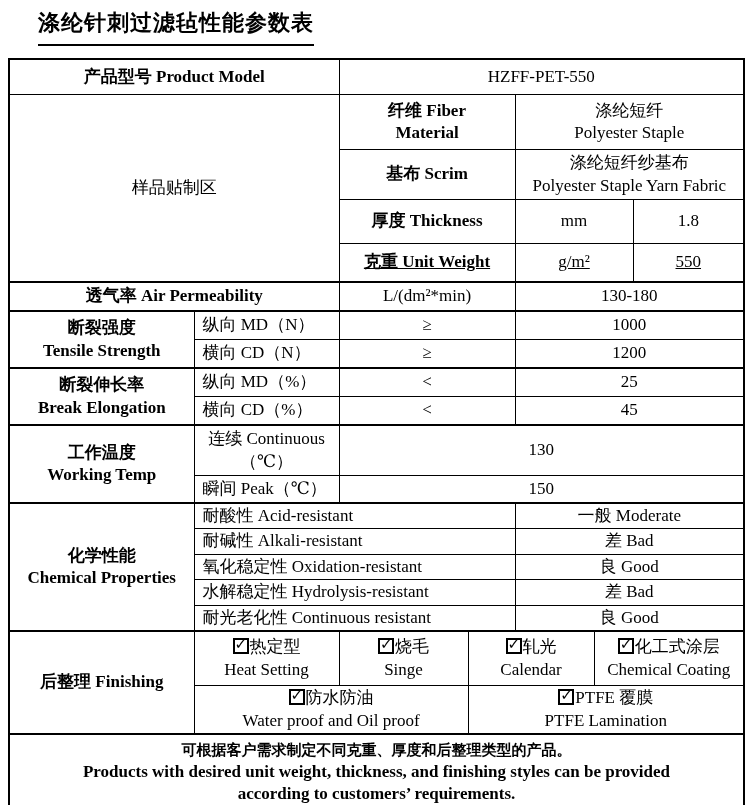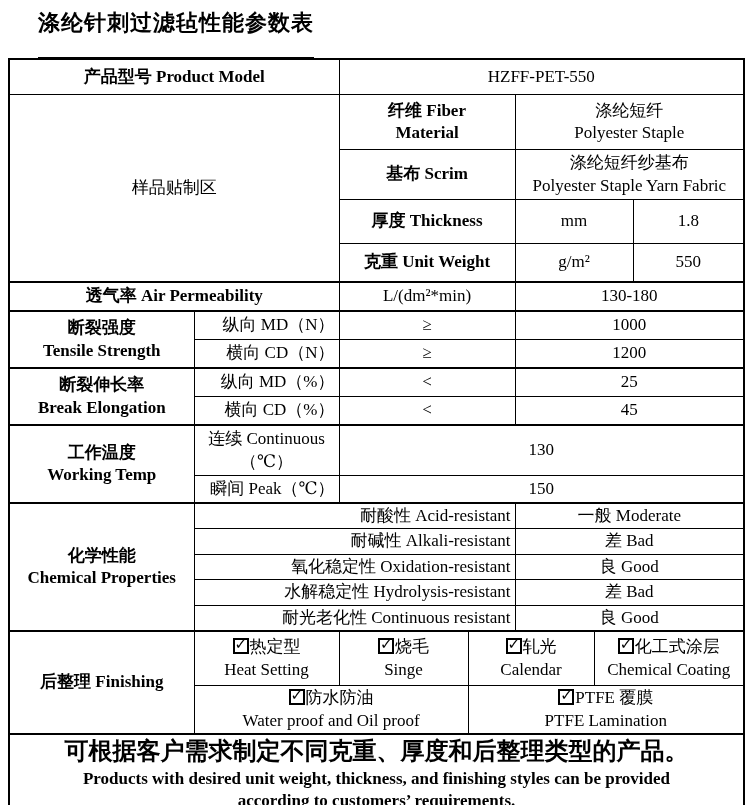--- a/index.html
+++ b/index.html
@@ -7,62 +7,62 @@
     width:750px;height:805px;position:relative;
     font-family:"Liberation Serif","DejaVu Serif",serif;
     color:#000;
     -webkit-font-smoothing:antialiased;
   }
   .page-title{
     position:absolute;left:38px;top:8px;
     font-size:22px;font-weight:bold;letter-spacing:1px;
   }
   .page-title .u{
-    display:inline-block;border-bottom:2px solid #000;padding-bottom:19px;
+    display:inline-block;border-bottom:2px solid #000;padding-bottom:6px;
   }
   table.spec{
     position:absolute;left:8px;top:58px;
     width:735px;border-collapse:collapse;table-layout:fixed;
     border:2px solid #000;
     font-size:17px;
   }
   td{
     border:1px solid #000;
     text-align:center;vertical-align:middle;
     padding:1px 4px;line-height:1.32;
     overflow:hidden;
   }
   tr.sec td{border-top-width:2px;}
   .b{font-weight:bold;}
-  .left{text-align:right;padding-left:8px;}
+  .left{text-align:left;padding-left:8px;}
   .r1 td{height:32px;}
   .r2 td{height:52px;}
   .r3 td{height:47px;}
   .r4 td{height:41px;}
-  .r5 td{height:35px;}
+  .r5 td{height:35px;text-decoration:underline;}
   .r6 td{height:25px;margin-left:15px;}
   .rm td{height:25px;}
   .r11 td{height:47px;}
   .r12 td{height:24px;}
   .rc td{height:22px;margin-top:40px;}
   .r18 td{height:51px;}
   .r19 td{height:43px;margin-top:48px;}
   .r20 td{height:74px;}
   .cb{
     display:inline-block;width:12px;height:12px;
     border:2px solid #000;position:relative;
     margin-right:1px;vertical-align:-2px;
   }
   .cb::after{
     content:"\2713";
     position:absolute;left:0px;top:-5px;
     font-size:15px;font-weight:bold;color:#000;
     font-family:"DejaVu Sans",sans-serif;
   }
-  .footer-zh{font-weight:bold;font-size:24px;}
+  .footer-zh{font-weight:bold;font-size:15px;}
   .footer-en{font-weight:bold;font-size:17px;}
 </style>
 </head>
 <body>
 
 <div class="page-title">
   <span class="u">涤纶针刺过滤毡性能参数表</span>
 </div>
 
 <table class="spec">

